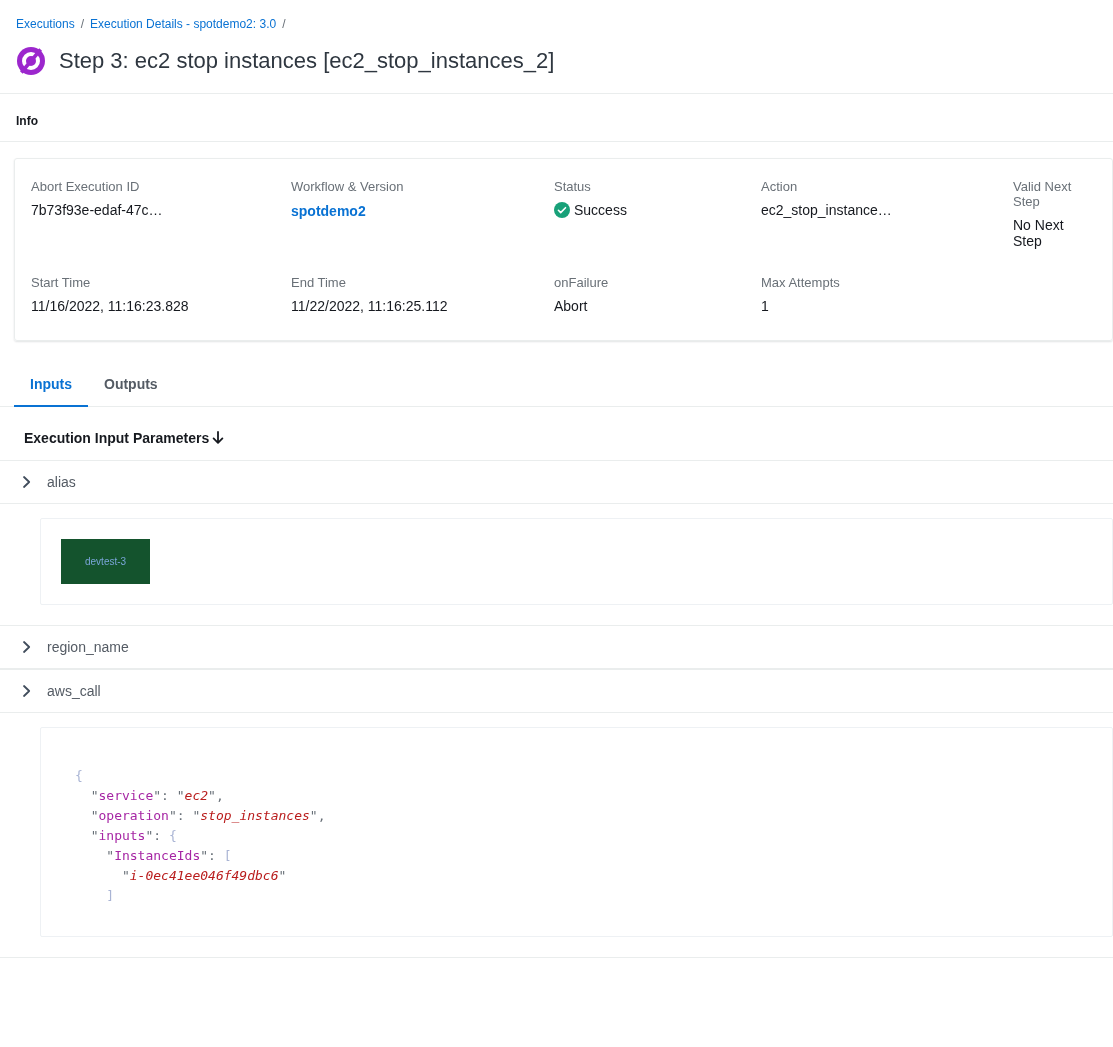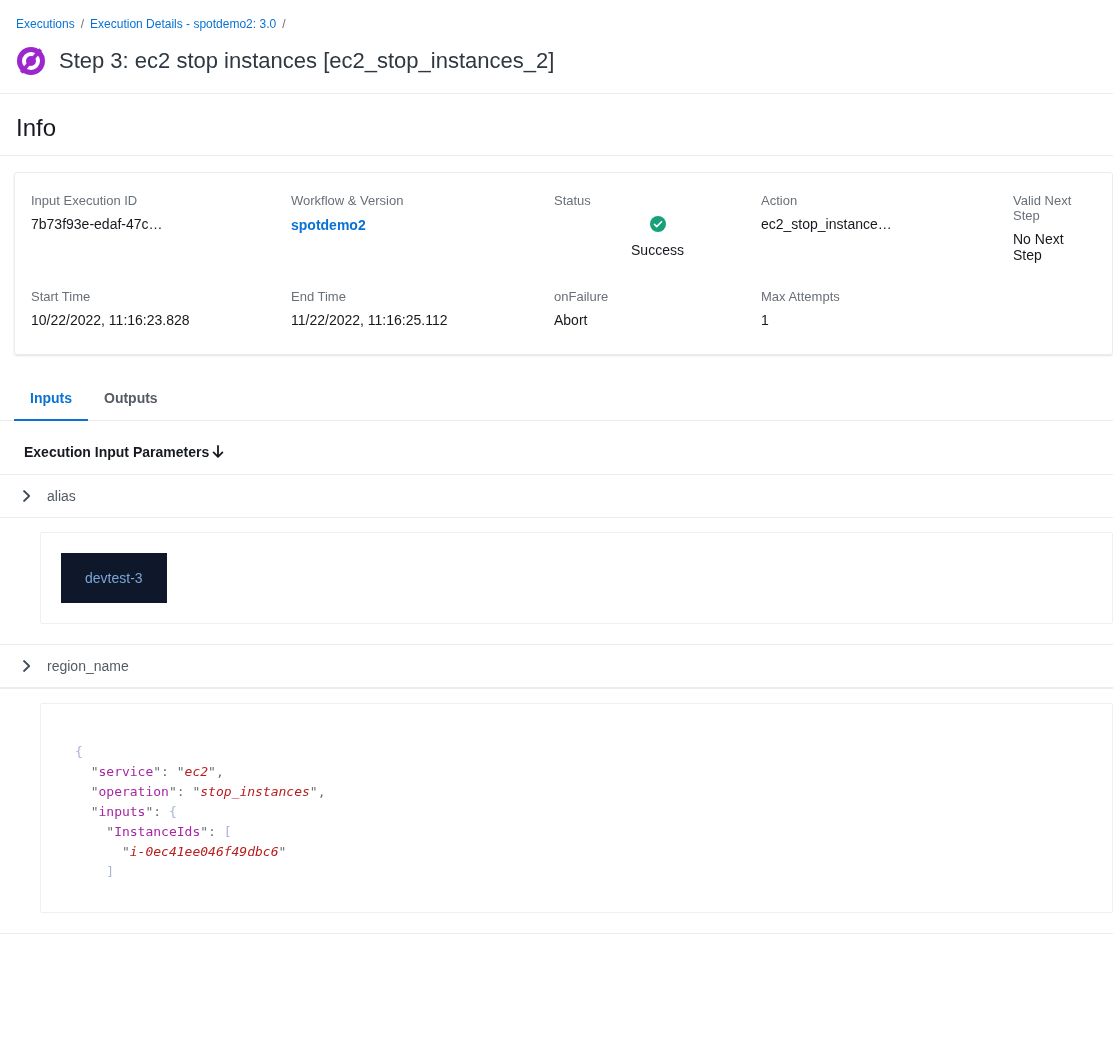--- a/index.html
+++ b/index.html
@@ -16,54 +16,54 @@
   .breadcrumb a { color: #0972d3; text-decoration: none; cursor: pointer; }
   .breadcrumb .sep { color: #687078; margin: 0 6px; }
 
   
   .title-row { display: flex; align-items: center; gap: 13px; padding: 15px 16px 17px 16px; }
   .app-icon { display: inline-flex; flex: 0 0 auto; }
   .title-row h1 { font-size: 22px; font-weight: 700; color: #16191f; }
   .title-row .subtitle { font-size: 22px; font-weight: 400; color: #2f3740; }
 
   
-  .info-heading { font-size: 24px; font-weight: 400; padding: 20px 16px 13px 16px; color: #16191f; }
+  .info-heading { font-size: 12px; font-weight: 700; padding: 20px 16px 13px 16px; color: #16191f; }
   .card {
     margin: 16px 0 0 14px;
     border: 1px solid #eaeded; border-radius: 3px;
     box-shadow: 0 1px 2px rgba(0, 28, 36, 0.12);
     padding: 20px 16px 26px 16px;
     display: grid;
     grid-template-columns: 260px 263px 207px 252px 1fr;
     row-gap: 26px;
   }
   .field .label { font-size: 13px; color: #697077; margin-bottom: 8px; }
   .field .value { font-size: 14px; color: #16191f; }
   a.value.link { color: #0972d3; font-weight: 700; text-decoration: none; cursor: pointer; display: inline-block; }
-  .status-value { display: flex; align-items: center; gap: 10px; flex-direction: column; }
+  .status-value { display: flex; align-items: flex-end; gap: 4px; }
   .check-icon { display: inline-flex; }
 
   
   .tabs { display: flex; margin-top: 22px; border-bottom: 1px solid #eaeded; padding-left: 14px; }
   .tab { padding: 13px 16px 14px 16px; font-size: 14px; font-weight: 700; color: #545b64; cursor: pointer; position: relative; }
   .tab.active { color: #0972d3; }
   .tab.active::after { content: ""; position: absolute; left: 0; right: 0; bottom: -1px; height: 2px; background: #0972d3; }
 
   
   .params-header { display: flex; align-items: center; gap: 1px; padding: 23px 0 14px 24px; border-bottom: 1px solid #eaeded; font-size: 14px; font-weight: 700; color: #16191f; }
   .download-arrow { display: inline-flex; cursor: pointer; }
 
   
   .param-section { border-bottom: 1px solid #eaeded; }
   .param-header { display: flex; align-items: center; gap: 13px; padding: 13px 0 13px 18px; border-bottom: 1px solid #eaeded; cursor: pointer; }
   .chevron { display: inline-flex; }
   .param-name { font-size: 14px; color: #545b64; text-align: right; }
   .param-body { padding: 14px 0 20px 40px; }
   .panel { border: 1px solid #eef1f4; border-radius: 2px; padding: 20px; }
-  .value-chip { display: inline-block; background: #0f172a; color: #7aa5d8; font-size: 14px; padding: 17px 24px; }
+  .value-chip { display: inline-block; background: #14532d; color: #7aa5d8; font-size: 10px; padding: 17px 24px; }
 
   
   .code-panel { padding: 38px 34px 30px 34px; }
   .code { font-family: "DejaVu Sans Mono", monospace; font-size: 13px; line-height: 20px; white-space: pre; color: #545b64; }
   .tok-k { color: #a626a4; }
   .tok-s { color: #b91c1c; font-style: italic; }
   .tok-p { color: #687078; }
   .tok-b { color: #a9b4d4; }
 </style>
 </head>
@@ -84,21 +84,21 @@
   <span class="subtitle">Step 3: ec2 stop instances [ec2_stop_instances_2]</span>
 </header>
 
 <hr class="divider">
 
 <h2 class="info-heading">Info</h2>
 <hr class="divider">
 
 <div class="card">
   <div class="field">
-    <div class="label">Input Execution ID</div>
+    <div class="label">Abort Execution ID</div>
     <div class="value">7b73f93e-edaf-47c…</div>
   </div>
   <div class="field">
     <div class="label">Workflow &amp; Version</div>
     <a class="value link">spotdemo2</a>
   </div>
   <div class="field">
     <div class="label">Status</div>
     <div class="value status-value">
       <span class="check-icon">
@@ -113,21 +113,21 @@
   <div class="field">
     <div class="label">Action</div>
     <div class="value">ec2_stop_instance…</div>
   </div>
   <div class="field">
     <div class="label">Valid Next Step</div>
     <div class="value">No Next Step</div>
   </div>
   <div class="field">
     <div class="label">Start Time</div>
-    <div class="value">10/22/2022, 11:16:23.828</div>
+    <div class="value">11/16/2022, 11:16:23.828</div>
   </div>
   <div class="field">
     <div class="label">End Time</div>
     <div class="value">11/22/2022, 11:16:25.112</div>
   </div>
   <div class="field">
     <div class="label">onFailure</div>
     <div class="value">Abort</div>
   </div>
   <div class="field">
@@ -172,18 +172,26 @@
     <span class="chevron">
       <svg width="16" height="16" viewBox="0 0 16 16">
         <path d="M6 3l5.2 5L6 13" fill="none" stroke="#414d5c" stroke-width="1.8" stroke-linecap="round" stroke-linejoin="round"></path>
       </svg>
     </span>
     <span class="param-name">region_name</span>
   </div>
 </section>
 
 <section class="param-section">
+  <div class="param-header">
+    <span class="chevron">
+      <svg width="16" height="16" viewBox="0 0 16 16">
+        <path d="M6 3l5.2 5L6 13" fill="none" stroke="#414d5c" stroke-width="1.8" stroke-linecap="round" stroke-linejoin="round"></path>
+      </svg>
+    </span>
+    <span class="param-name">aws_call</span>
+  </div>
   <div class="param-body">
     <div class="panel code-panel">
       <div class="code"><div class="code-line"><span class="tok-b">{</span></div><div class="code-line"><span class="tok-p">  "</span><span class="tok-k">service</span><span class="tok-p">": "</span><span class="tok-s">ec2</span><span class="tok-p">",</span></div><div class="code-line"><span class="tok-p">  "</span><span class="tok-k">operation</span><span class="tok-p">": "</span><span class="tok-s">stop_instances</span><span class="tok-p">",</span></div><div class="code-line"><span class="tok-p">  "</span><span class="tok-k">inputs</span><span class="tok-p">": </span><span class="tok-b">{</span></div><div class="code-line"><span class="tok-p">    "</span><span class="tok-k">InstanceIds</span><span class="tok-p">": </span><span class="tok-b">[</span></div><div class="code-line"><span class="tok-p">      "</span><span class="tok-s">i-0ec41ee046f49dbc6</span><span class="tok-p">"</span></div><div class="code-line"><span class="tok-b">    ]</span></div><div class="code-line"></div></div>
     </div>
   </div>
 </section>
 
 </body></html>

